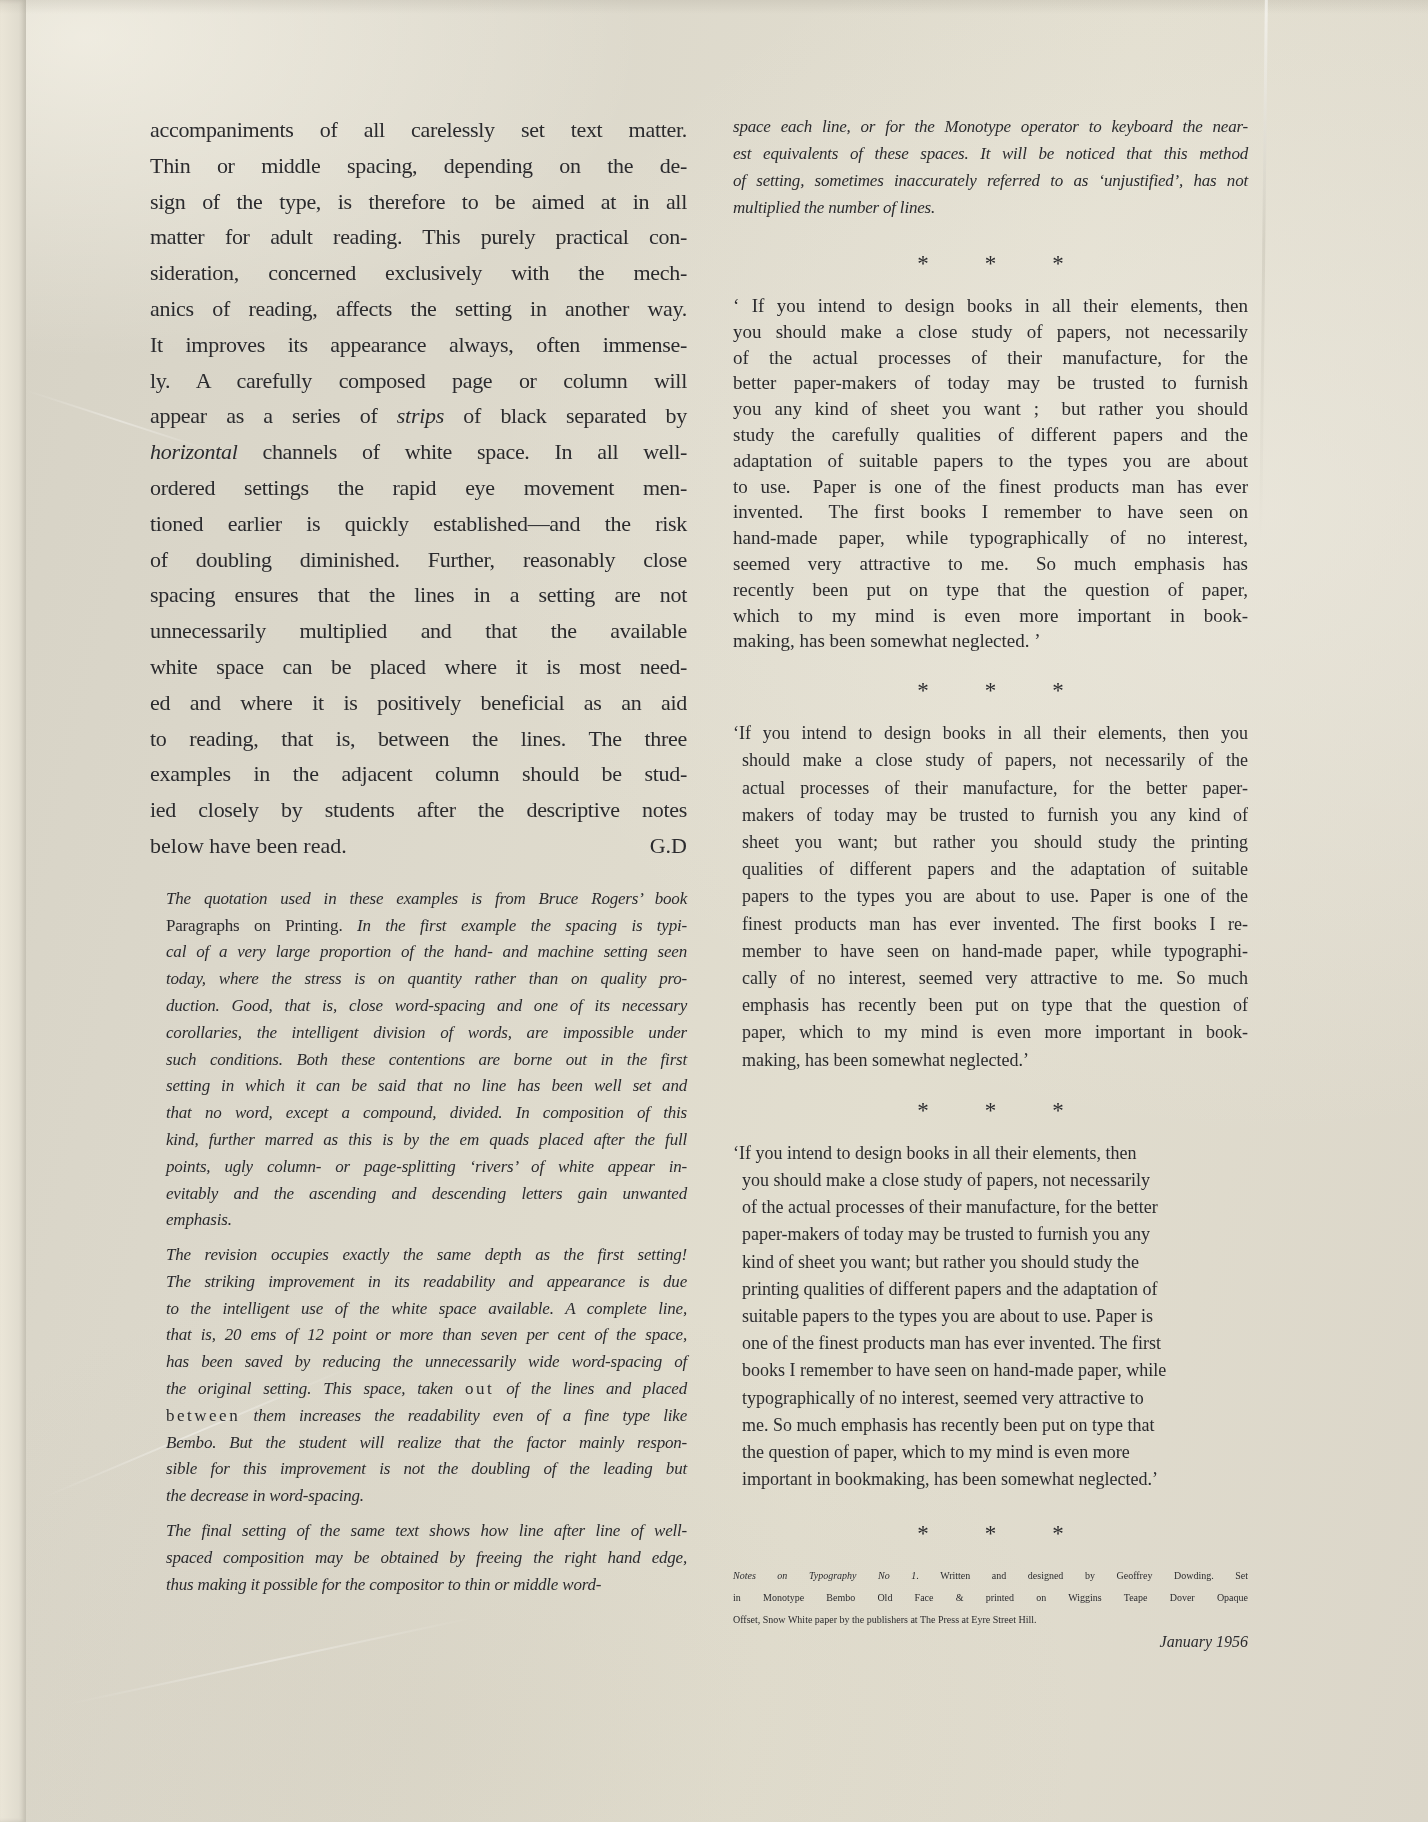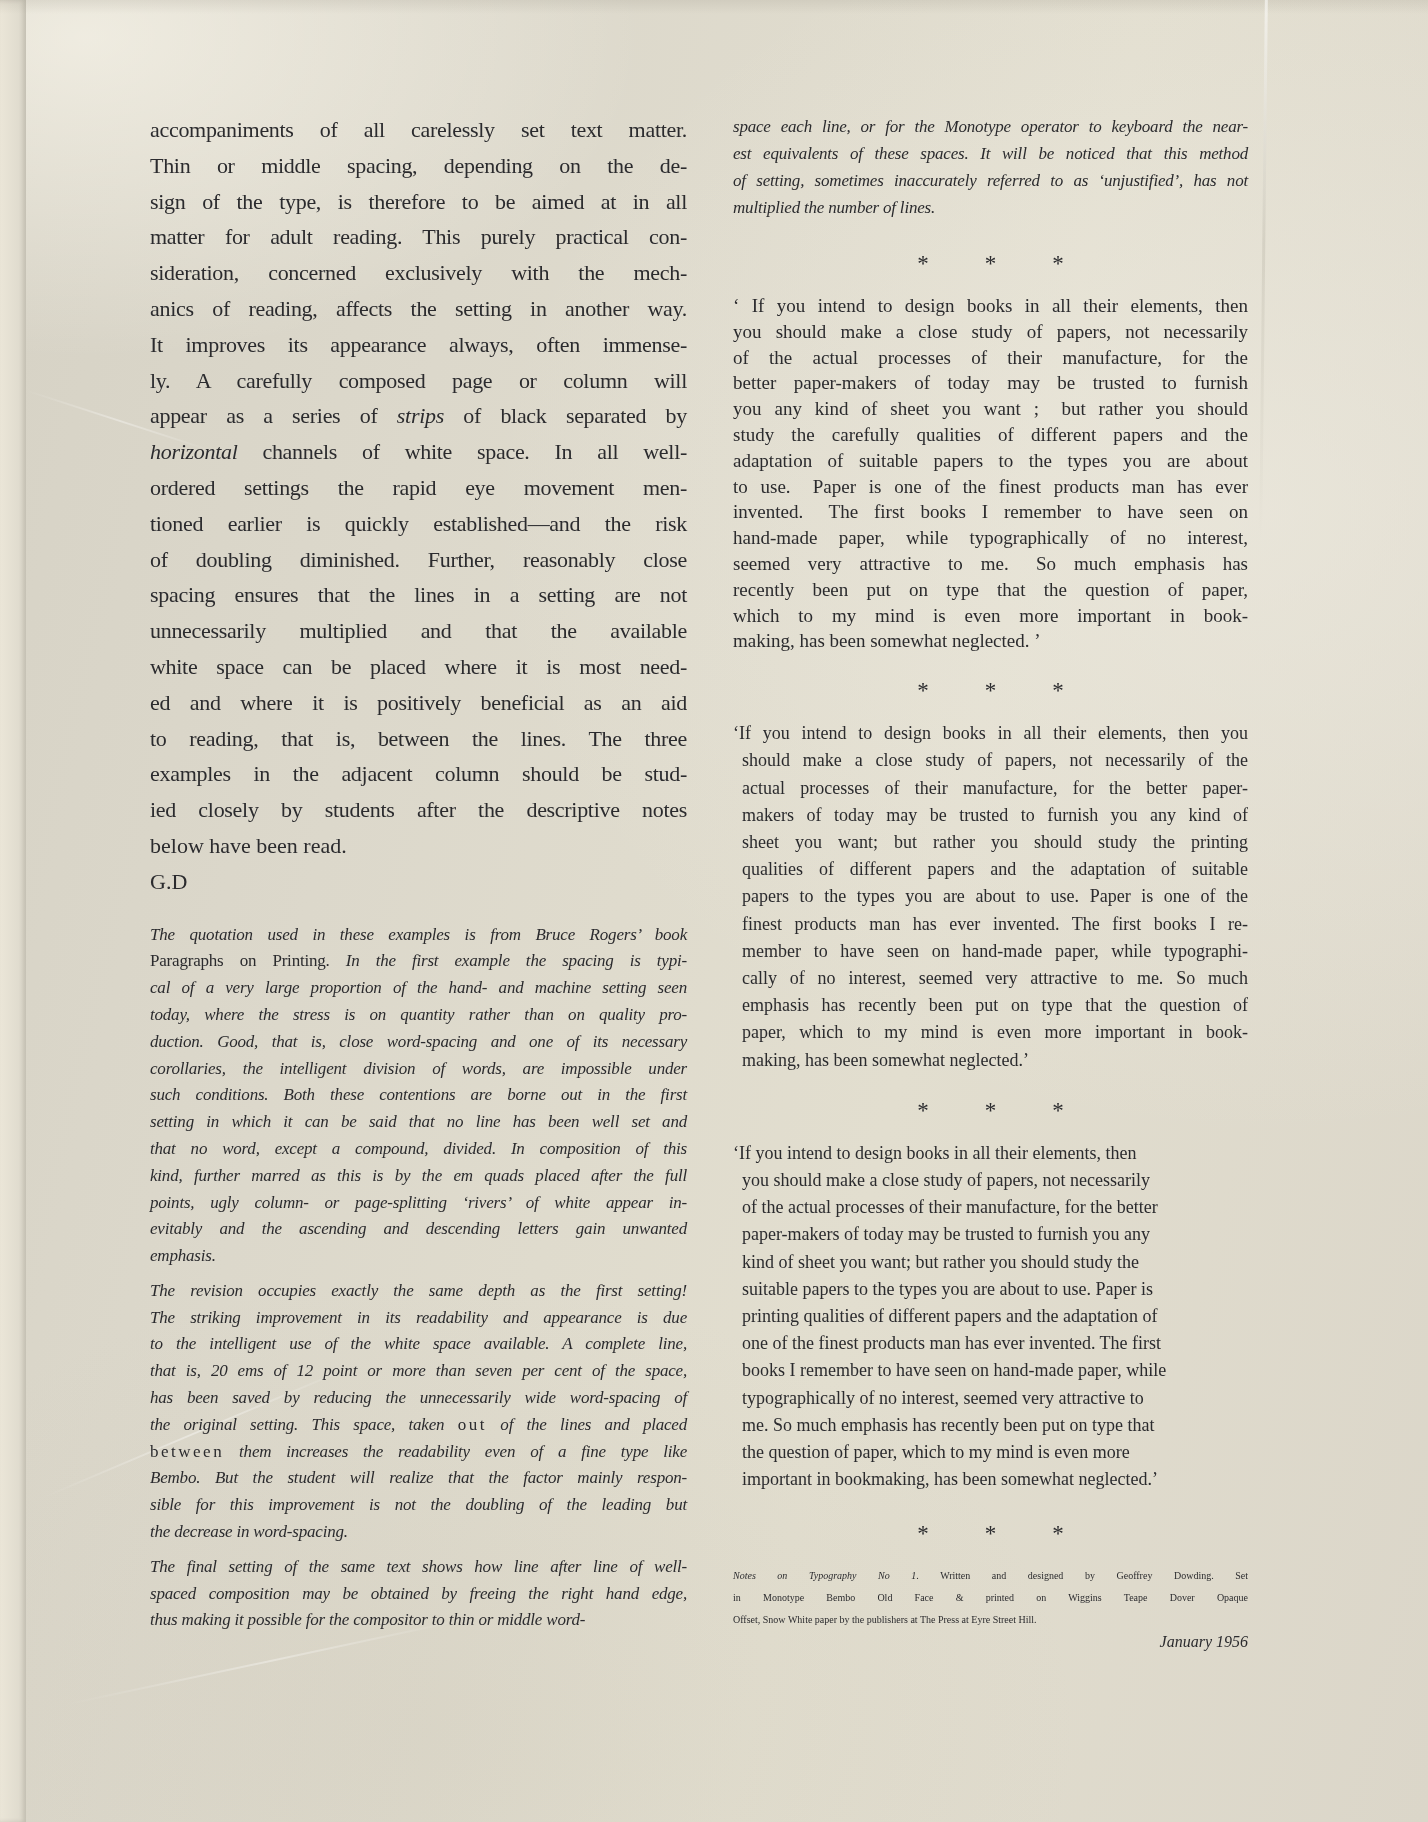--- a/index.html
+++ b/index.html
@@ -36,22 +36,22 @@
   .col-right{position:absolute;left:733px;top:113px;width:515px;}
 
   .line{min-height:1em;}
   .just .line{text-align:justify;text-align-last:justify;}
   .just .line:last-child{text-align-last:auto;}
   .just-all .line{text-align:justify;text-align-last:justify;}
   .hang .line{padding-left:9px;}
   .hang .line:first-child{padding-left:0;}
 
   .main-para{font-size:22px;line-height:35.8px;letter-spacing:-0.3px;}
-  .sig-row{display:flex;justify-content:space-between;font-size:22px;line-height:35.8px;flex-direction:column;}
-  .notes{margin-top:22px;font-style:italic;font-size:17px;line-height:26.8px;letter-spacing:-0.2px;}
+  .sig-row{display:flex;justify-content:space-between;font-size:22px;line-height:35.8px;}
+  .notes{margin-top:22px;font-style:italic;font-size:17px;line-height:26.8px;letter-spacing:-0.2px;margin-left:16px;}
   .note-para + .note-para{margin-top:8px;}
 
   .intro{font-style:italic;font-size:17px;line-height:27px;letter-spacing:-0.2px;}
   .sep{display:flex;justify-content:center;gap:56px;align-items:center;
        height:30px;font-size:23px;margin-top:28px;margin-bottom:14px;}
   .sep span{display:inline-block;}
   .quote-wide{font-size:19px;line-height:25.8px;margin-top:13px;}
   .quote-close{font-size:18px;line-height:27.2px;}
   .quote-ragged{font-size:18px;line-height:27.2px;}
   .sep.sep-2{margin-top:22px;}
@@ -196,22 +196,22 @@
       <span>*</span>
       <span>*</span>
     </div>
 
     <div class="quote-ragged hang">
         <div class="line"><span>‘If you intend to design books in all their elements, then</span></div>
         <div class="line"><span>you should make a close study of papers, not necessarily</span></div>
         <div class="line"><span>of the actual processes of their manufacture, for the better</span></div>
         <div class="line"><span>paper-makers of today may be trusted to furnish you any</span></div>
         <div class="line"><span>kind of sheet you want; but rather you should study the</span></div>
+        <div class="line"><span>printing qualities of different papers and the adaptation of</span></div>
         <div class="line"><span>suitable papers to the types you are about to use. Paper is</span></div>
-        <div class="line"><span>printing qualities of different papers and the adaptation of</span></div>
         <div class="line"><span>one of the finest products man has ever invented. The first</span></div>
         <div class="line"><span>books I remember to have seen on hand-made paper, while</span></div>
         <div class="line"><span>typographically of no interest, seemed very attractive to</span></div>
         <div class="line"><span>me. So much emphasis has recently been put on type that</span></div>
         <div class="line"><span>the question of paper, which to my mind is even more</span></div>
         <div class="line"><span>important in bookmaking, has been somewhat neglected.’</span></div>
       </div>
 
     <div class="sep sep-4">
       <span>*</span>

